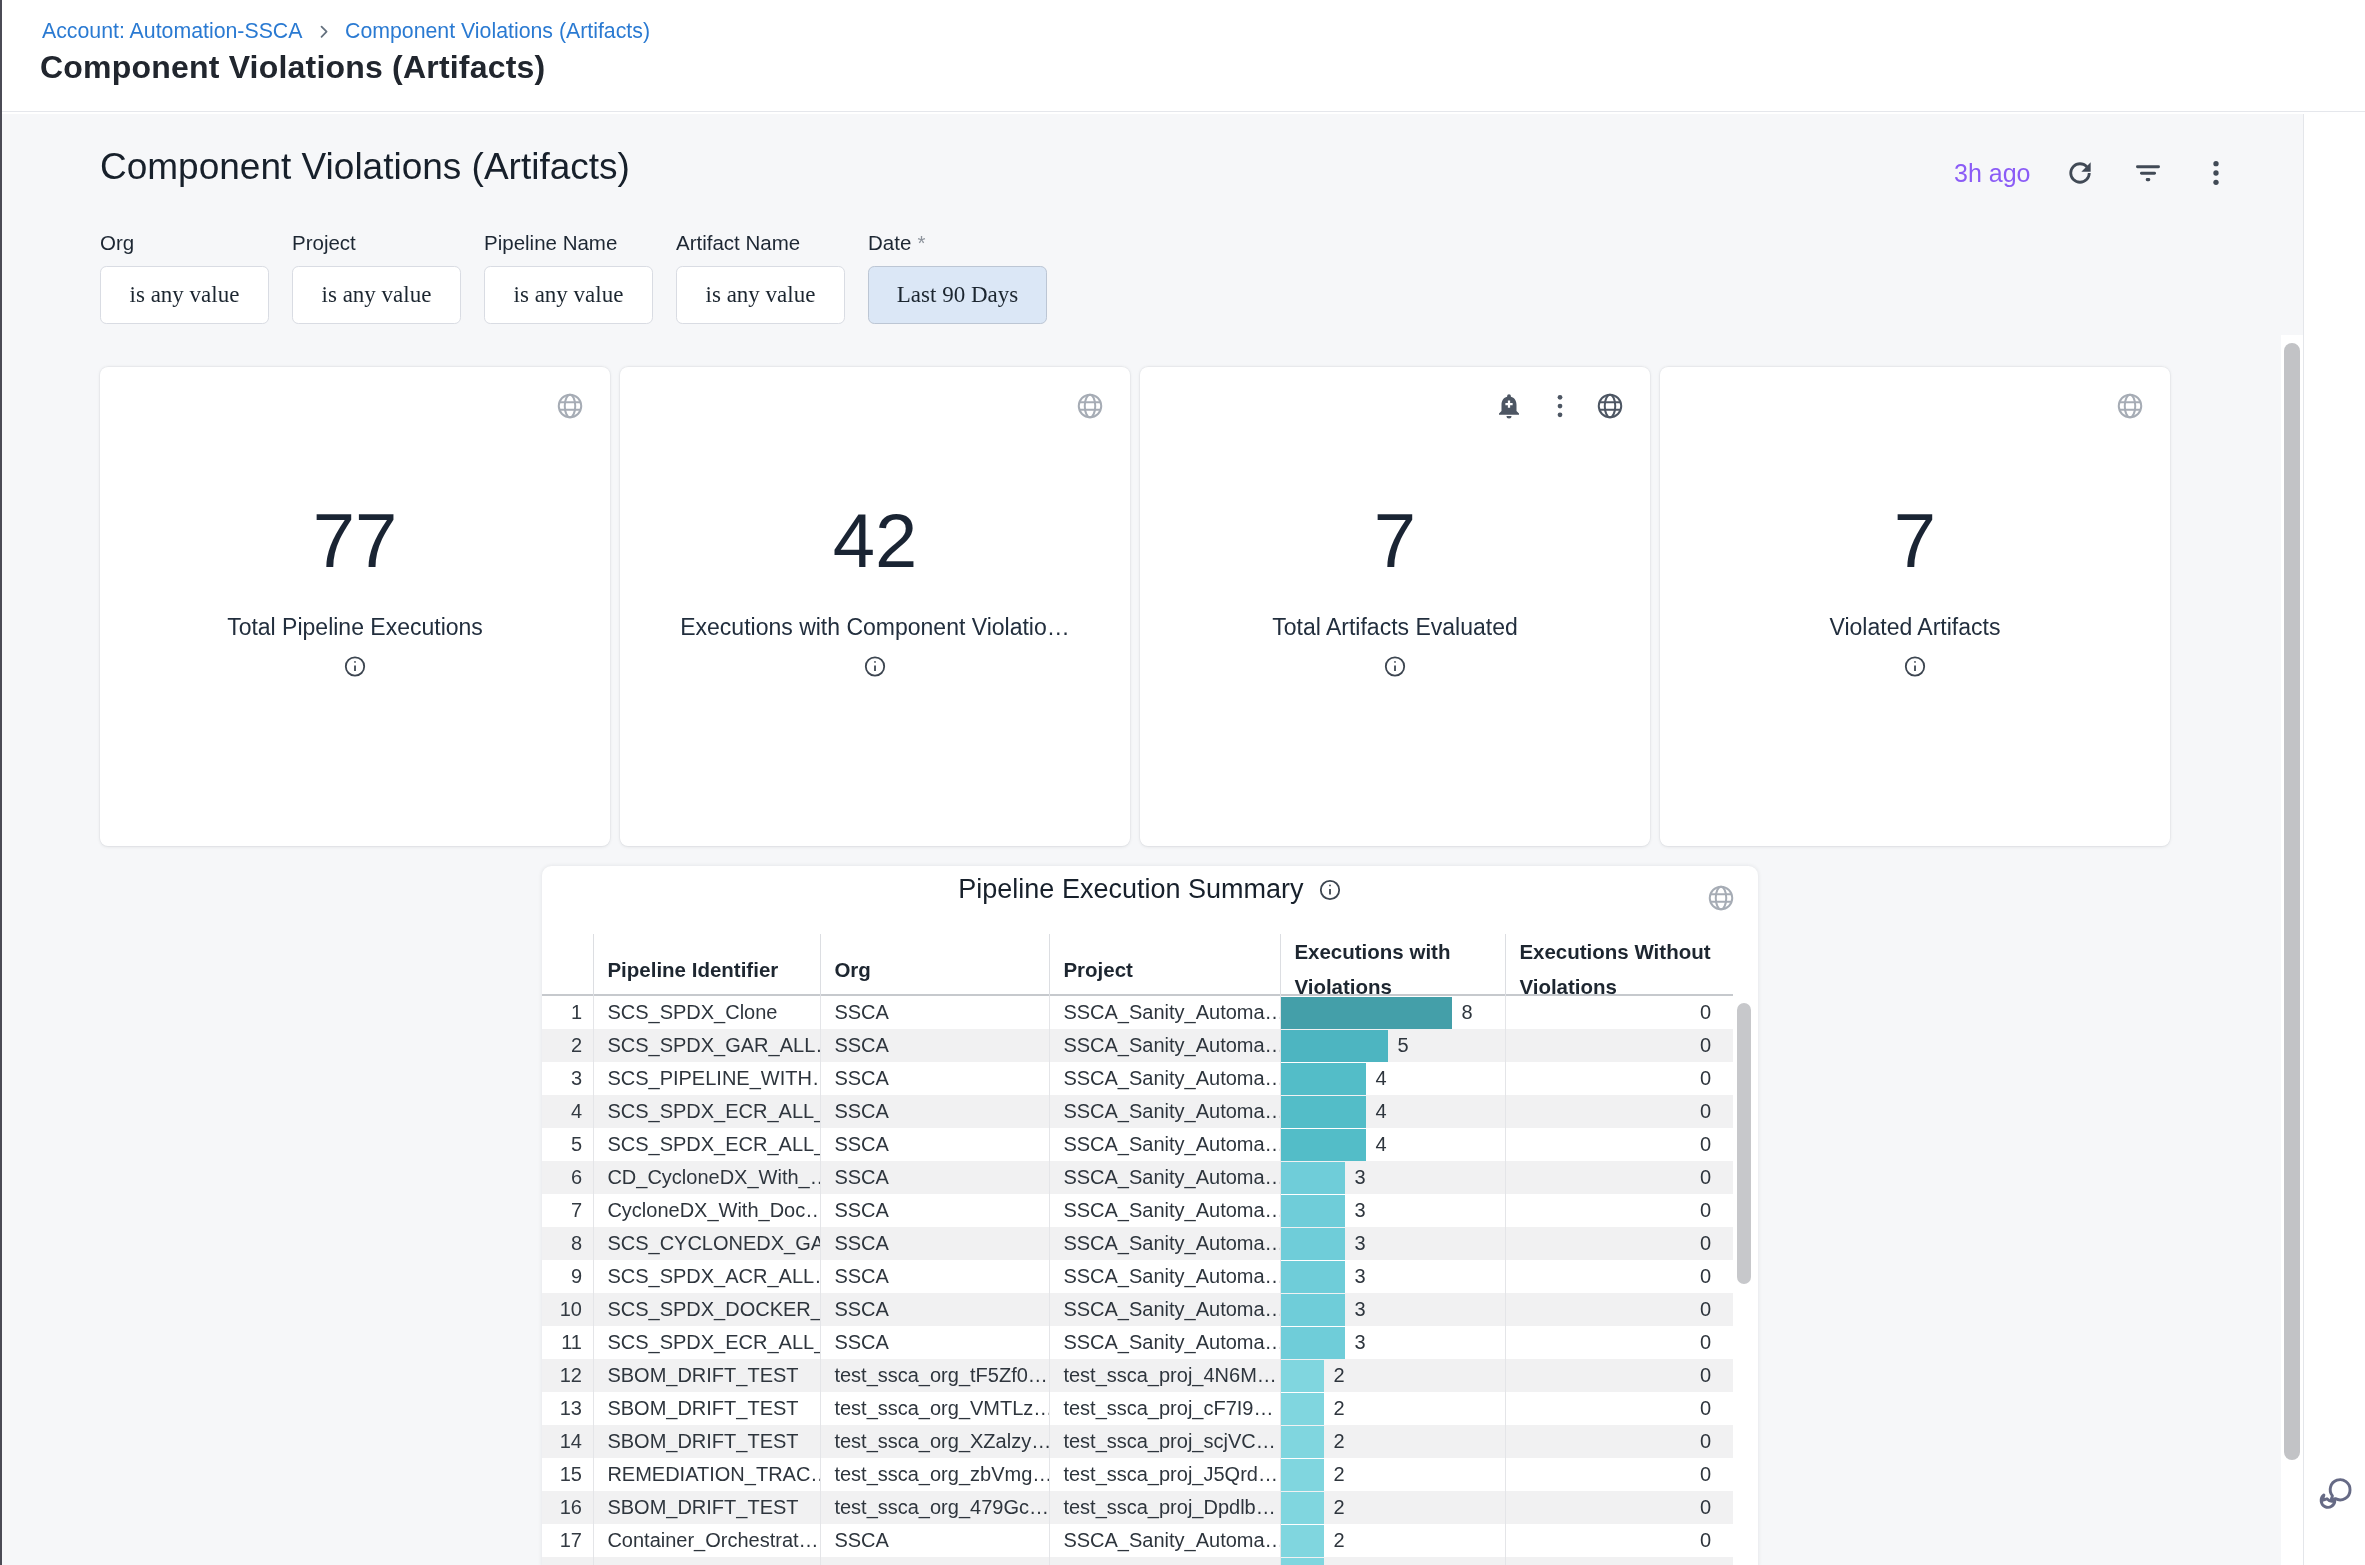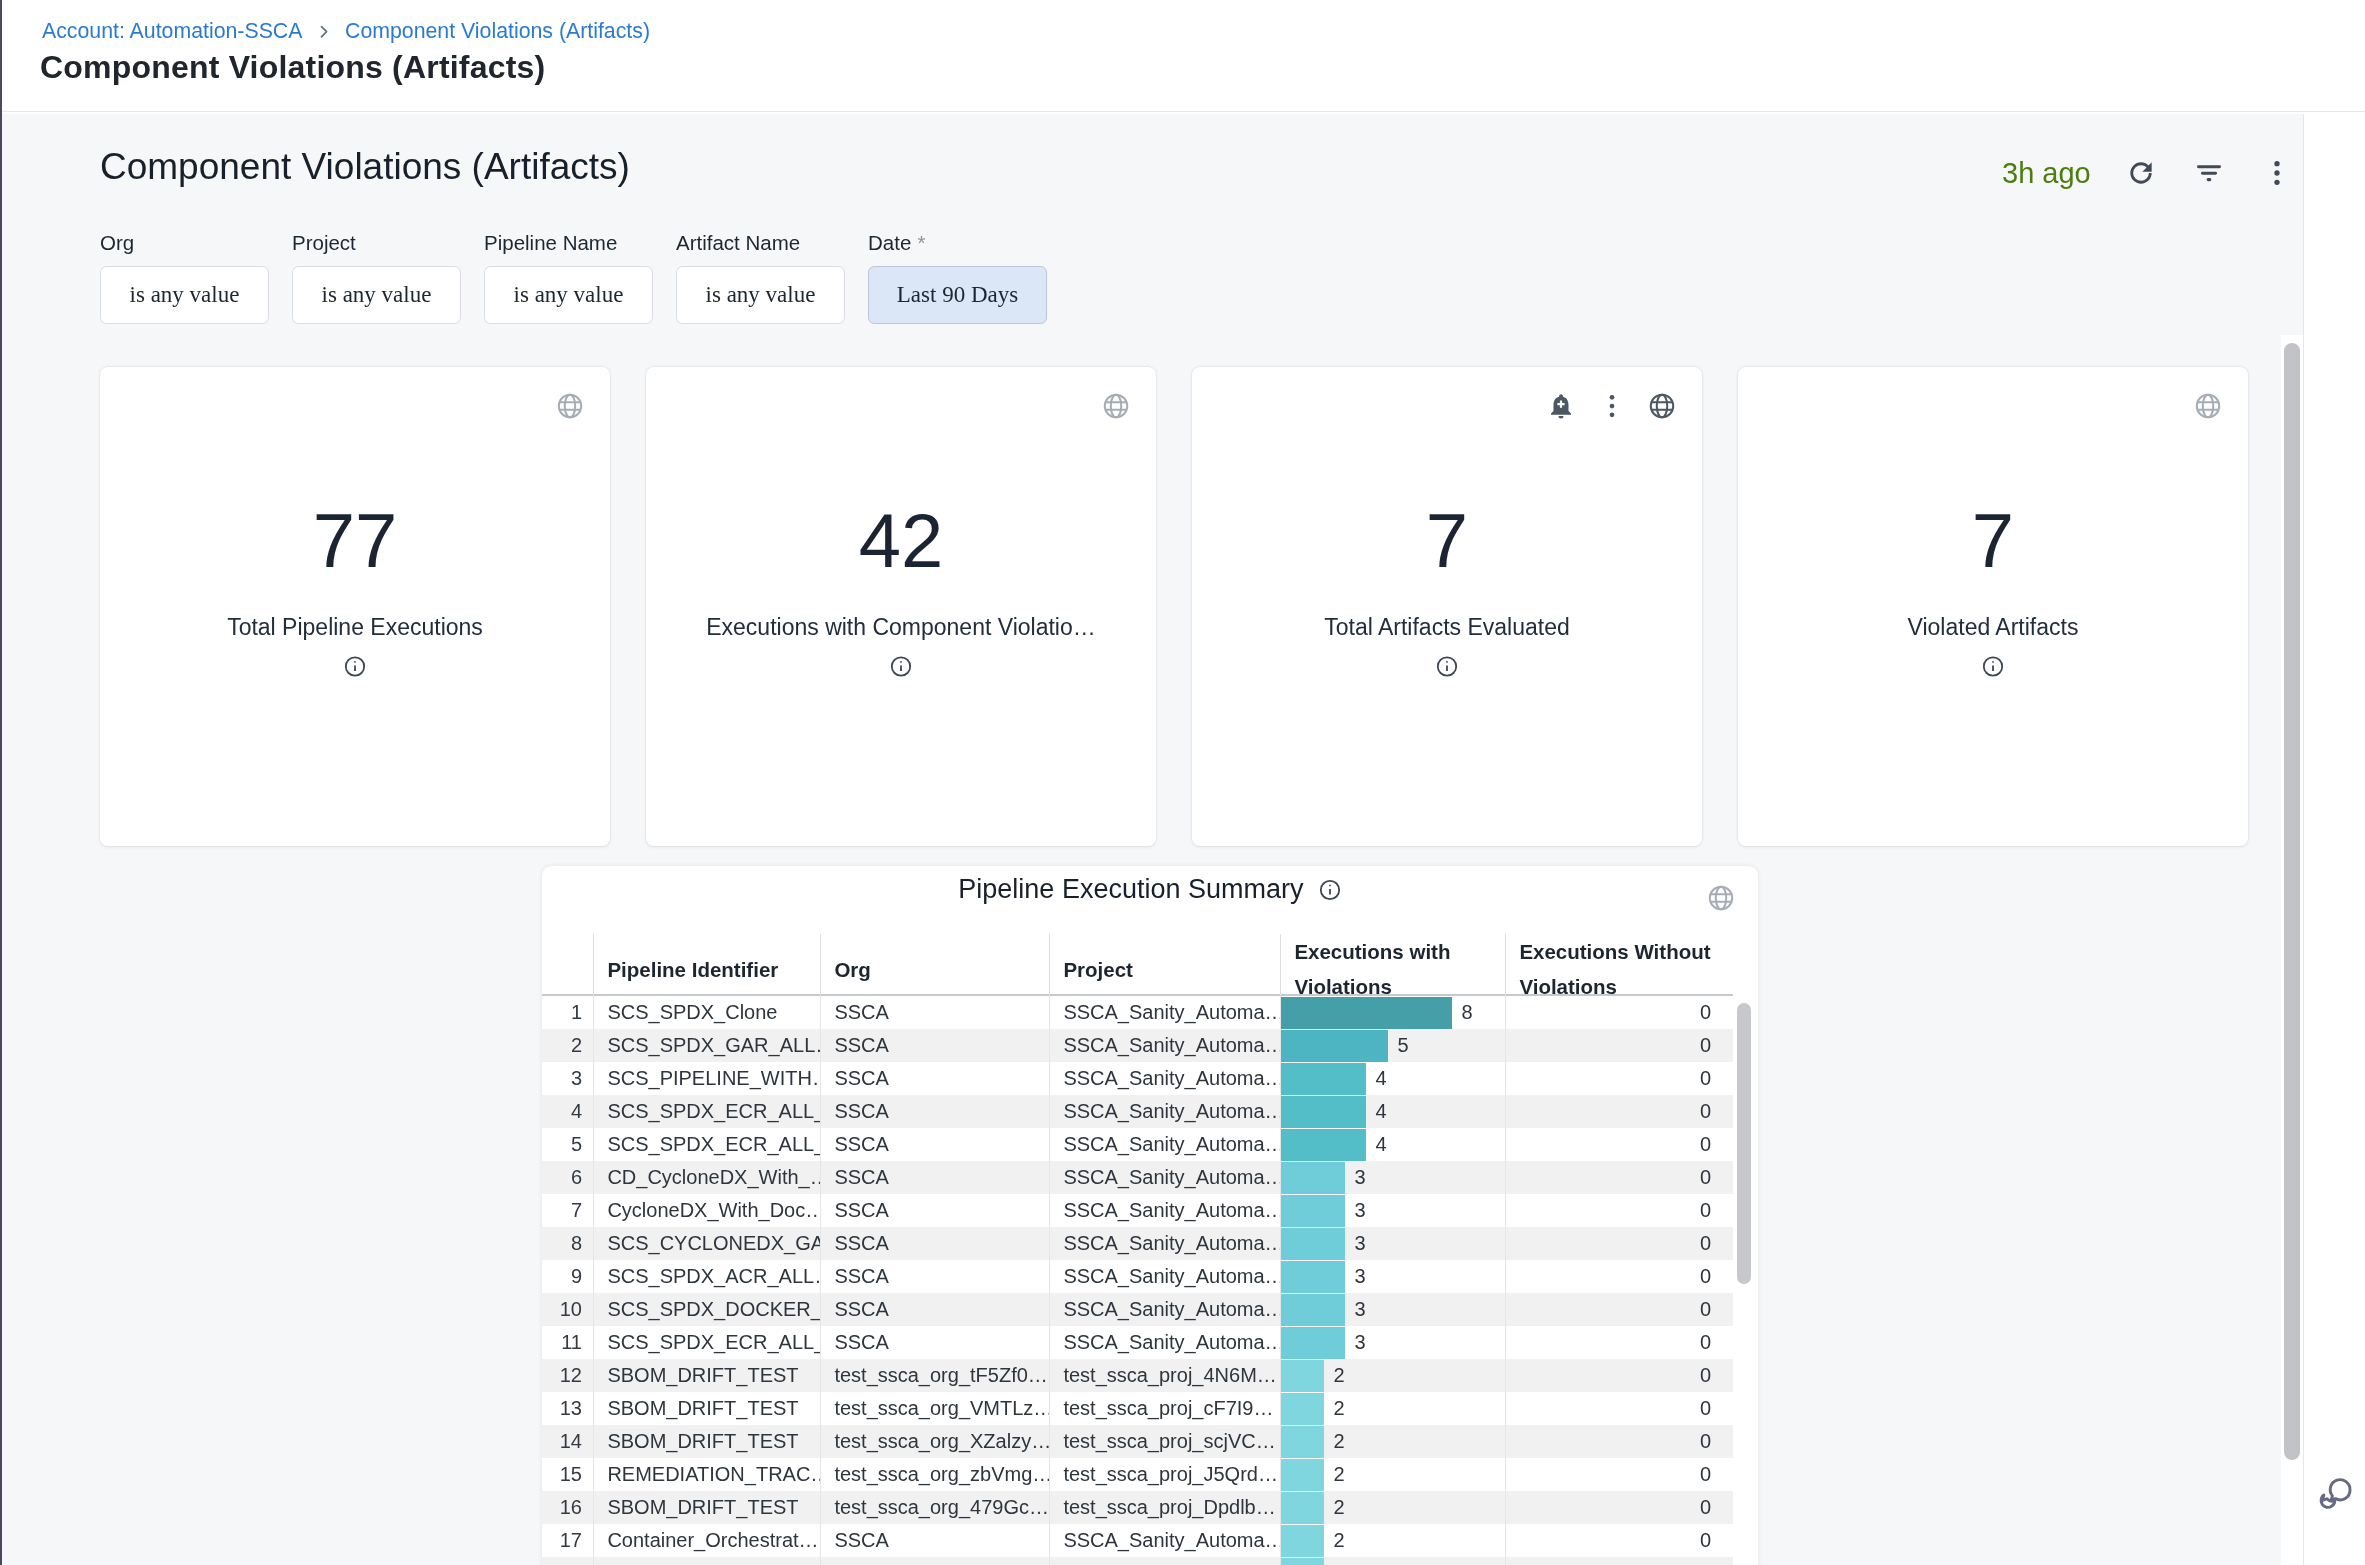--- a/index.html
+++ b/index.html
@@ -16,39 +16,39 @@
   .crumb-sep { width:17.4px; height:17.4px; color:#63707e; display:inline-flex; }
   .crumb-sep svg { width:100%; height:100%; }
   .page-title { position:absolute; left:38px; top:49px; font-size:32px; font-weight:700; color:#21262e; letter-spacing:0.2px; }
 
   
   .embed { position:absolute; left:0; top:114px; width:2302px; height:1452px; background:#f6f7f9; overflow:hidden; border-right:1.6px solid #e4e6ea; }
 
   .dash-title { position:absolute; left:98px; top:32px; font-size:37px; font-weight:500; color:#17202b; }
 
   .dash-controls { position:absolute; left:1952px; top:41px; display:flex; align-items:center; gap:32px; }
-  .last-refresh { font-size:29px; color:#4d7c0f;margin-left:48px; }
+  .last-refresh { font-size:25px; color:#8b5cf6; }
   .ctl-icon { width:36px; height:36px; color:#414a56; display:inline-flex; align-items:center; justify-content:center; cursor:pointer; }
   .ctl-icon svg { width:32px; height:32px; }
 
   
   .filters { position:absolute; left:98px; top:117px; display:flex; gap:23px; }
   .filter-group { display:flex; flex-direction:column; }
   .filter-label { font-size:20.5px; color:#1d2733; font-weight:500; height:35px; }
   .filter-label .req { color:#8d939c; margin-left:6.3px; }
   .filter-chip {
     height:58px; min-width:169px; padding:16px 27px; border-radius:6.3px;
     background:#ffffff; border:1.6px solid #d9dce3; color:#1c2630;
     font-size:23px; display:flex; align-items:center; justify-content:center; cursor:pointer;
     font-family:Liberation Serif, serif;
   }
   .filter-chip.highlight { background:#dbe7f6; border-color:#bcc6d4; min-width:179px; }
 
   
-  .tiles { position:absolute; left:98px; top:253px; display:flex; gap:36px; }
+  .tiles { position:absolute; left:98px; top:253px; display:flex; gap:10px; }
   .tile {
     position:relative; width:510px; height:479px; background:#ffffff; border-radius:8px;
     box-shadow:0 0.8px 3.2px rgba(25,35,48,0.10), 0 0 0 0.8px rgba(25,35,48,0.03);
   }
   .tile-icons { position:absolute; top:24px; right:25px; display:flex; align-items:center; gap:20.5px; }
   .tile-icon { width:30px; height:30px; display:inline-flex; cursor:pointer; }
   .tile-icon svg { width:100%; height:100%; }
   .icon-light { color:#a6acb5; }
   .icon-dark { color:#4d5663; }
   .tile-center { position:absolute; left:0; top:50%; width:100%; transform:translateY(-60%); display:flex; flex-direction:column; align-items:center; }

